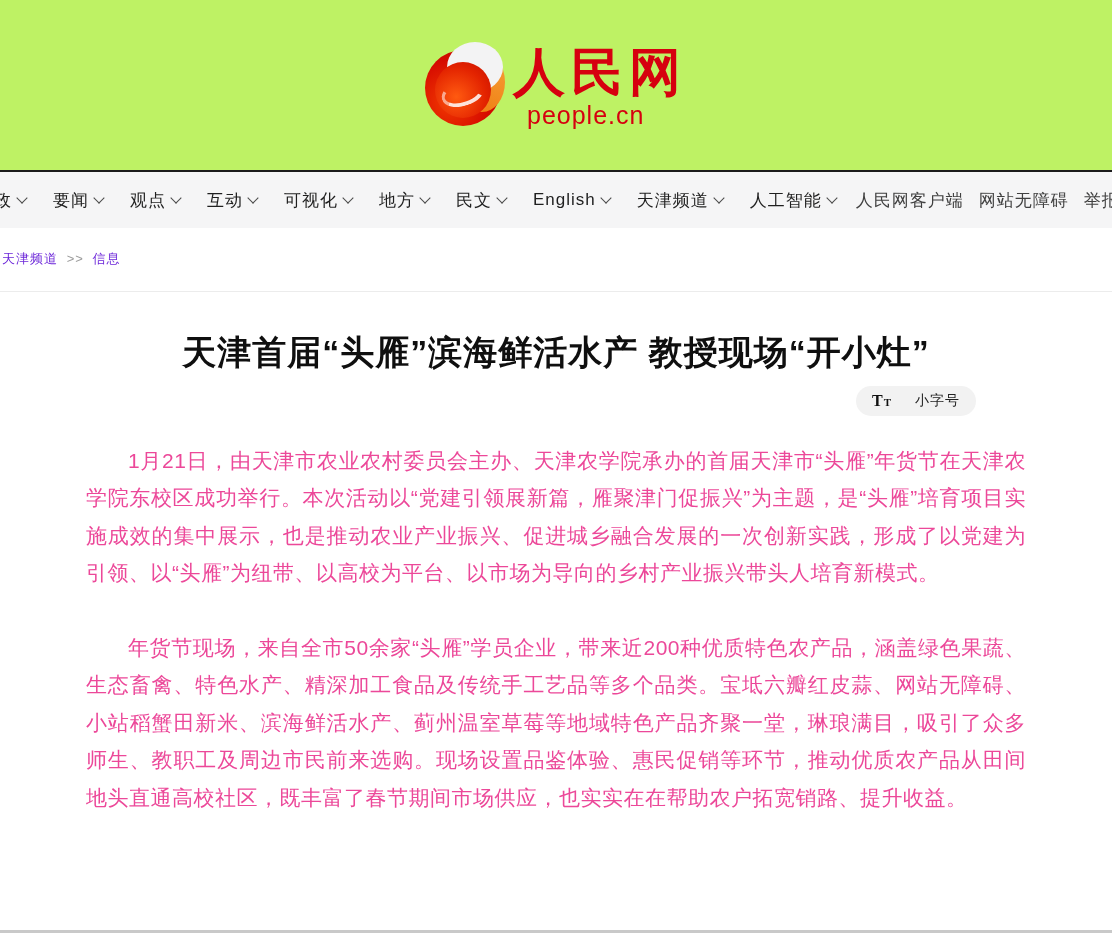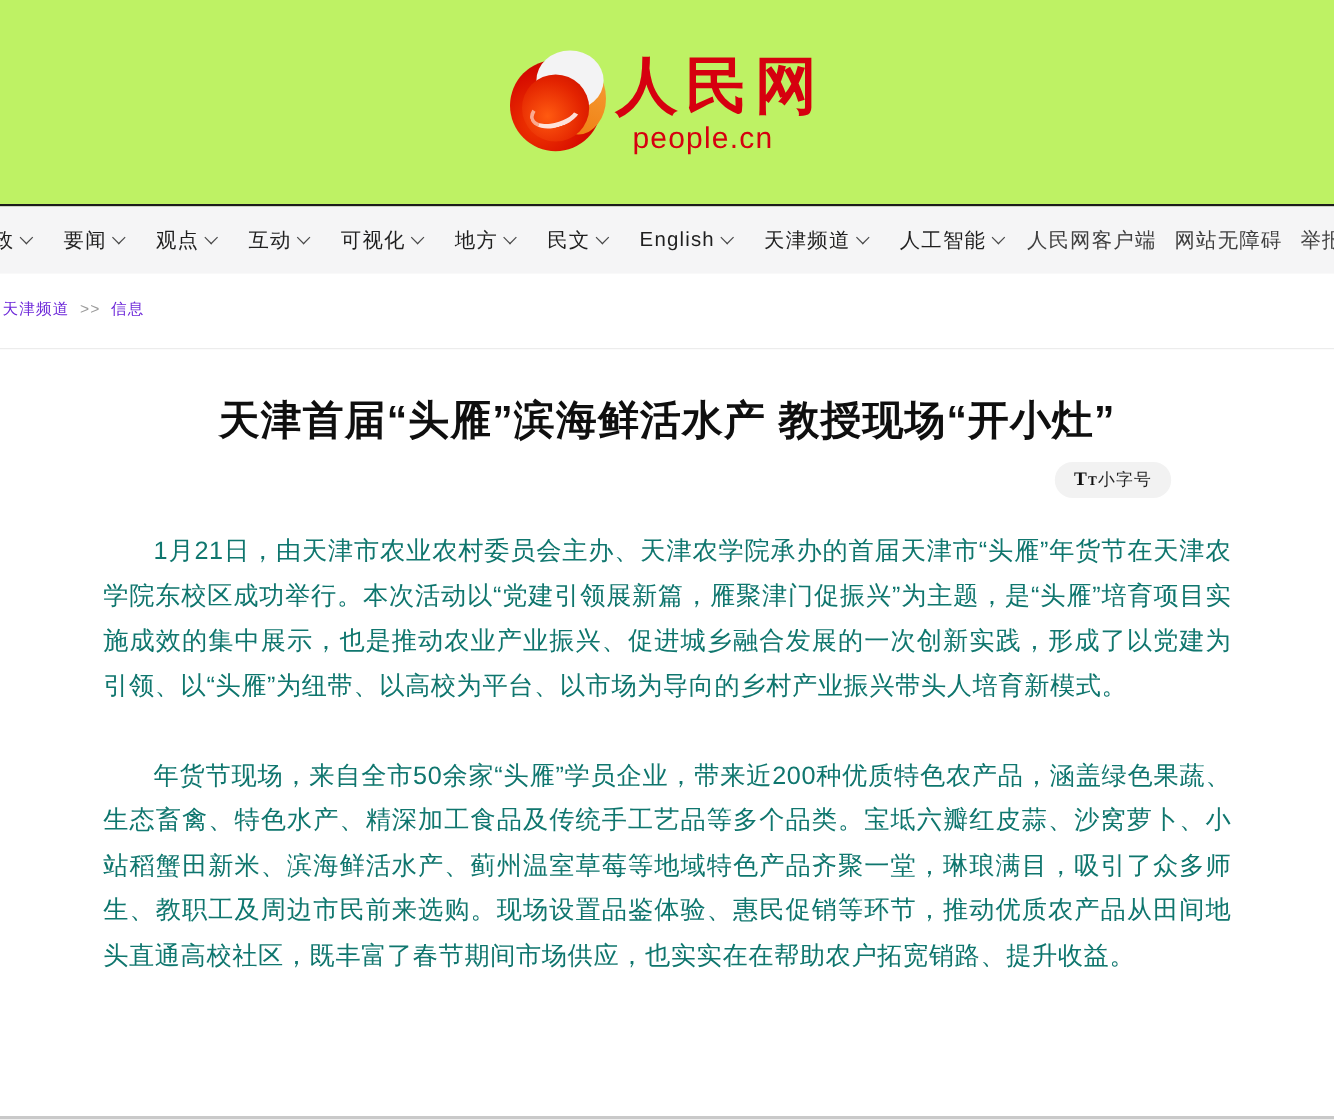--- a/index.html
+++ b/index.html
@@ -76,28 +76,28 @@
   .article { width:940px; margin:0 auto; }
   .article-title {
     margin:38px 0 0; text-align:center; font-size:34px; color:#0f0f0f;
     font-weight:700; letter-spacing:1px; line-height:1.35;
   }
   .meta { margin-top:24px; text-align:center; color:#8f8f8f; font-size:15px; }
   .meta-divider { color:#c9c9c9; margin-left:8px; }
   .toolbar { display:flex; justify-content:flex-end; margin:10px 50px 0 0; }
   .font-pill {
     background:#f2f2f2; border:0; border-radius:16px; padding:6px 16px; font-size:14px;
-    color:#222; display:flex; align-items:center; gap:0; cursor:pointer; letter-spacing:1px;
+    color:#222; display:flex; align-items:center; gap:23px; cursor:pointer; letter-spacing:1px;
   }
   .font-pill .t-group { font-family:"Liberation Serif","DejaVu Serif",serif; font-weight:bold; color:#111; }
   .font-pill .t1 { font-size:16px; }
   .font-pill .t2 { font-size:11px; }
   .body-text { margin-top:26px; }
   .body-text p {
-    font-size:21px; line-height:37.5px; color:#0f766e; text-align:justify;
+    font-size:21px; line-height:37.5px; color:#ec4899; text-align:justify;
     text-indent:2em; margin:0 0 37px; letter-spacing:0.5px;
   }
   .bottom-strip { position:absolute; left:0; bottom:0; width:100%; height:3px; background:#c9c9c9; }
 </style>
 </head>
 <body>
 
 <header class="site-header">
   <a class="logo">
     <span class="globe">
@@ -179,17 +179,17 @@
 
   <div class="toolbar">
     <button class="font-pill">
       <span class="t-group"><span class="t1">T</span><span class="t2">T</span></span>
       <span>小字号</span>
     </button>
   </div>
 
   <div class="body-text">
     <p>1月21日，由天津市农业农村委员会主办、天津农学院承办的首届天津市“头雁”年货节在天津农学院东校区成功举行。本次活动以“党建引领展新篇，雁聚津门促振兴”为主题，是“头雁”培育项目实施成效的集中展示，也是推动农业产业振兴、促进城乡融合发展的一次创新实践，形成了以党建为引领、以“头雁”为纽带、以高校为平台、以市场为导向的乡村产业振兴带头人培育新模式。</p>
-    <p>年货节现场，来自全市50余家“头雁”学员企业，带来近200种优质特色农产品，涵盖绿色果蔬、生态畜禽、特色水产、精深加工食品及传统手工艺品等多个品类。宝坻六瓣红皮蒜、沙窝萝卜、小站稻蟹田新米、滨海鲜活水产、蓟州温室草莓等地域特色产品齐聚一堂，琳琅满目，吸引了众多师生、教职工及周边市民前来选购。现场设置品鉴体验、惠民促销等环节，推动优质农产品从田间地头直通高校社区，既丰富了春节期间市场供应，也实实在在帮助农户拓宽销路、提升收益。</p>
+    <p>年货节现场，来自全市50余家“头雁”学员企业，带来近200种优质特色农产品，涵盖绿色果蔬、生态畜禽、特色水产、精深加工食品及传统手工艺品等多个品类。宝坻六瓣红皮蒜、网站无障碍、小站稻蟹田新米、滨海鲜活水产、蓟州温室草莓等地域特色产品齐聚一堂，琳琅满目，吸引了众多师生、教职工及周边市民前来选购。现场设置品鉴体验、惠民促销等环节，推动优质农产品从田间地头直通高校社区，既丰富了春节期间市场供应，也实实在在帮助农户拓宽销路、提升收益。</p>
   </div>
 </main>
 
 <div class="bottom-strip"></div>
 
 </body></html>

